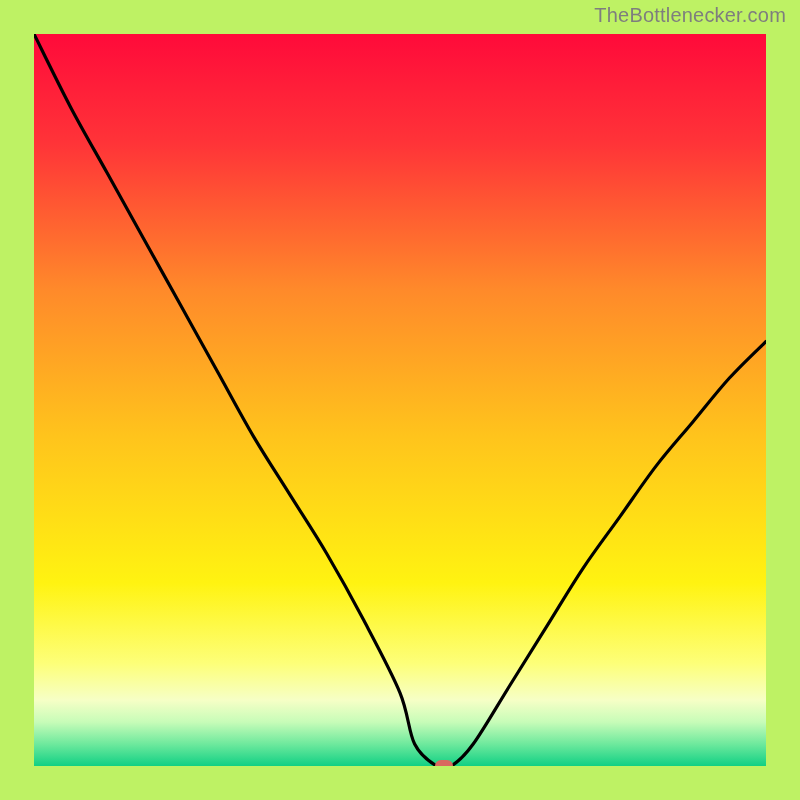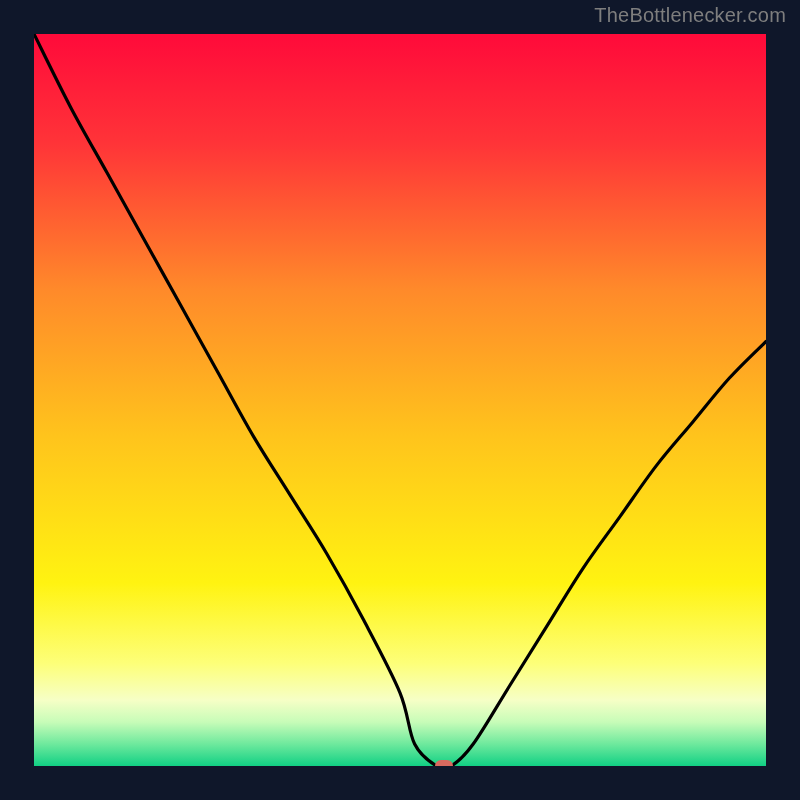--- a/index.html
+++ b/index.html
@@ -7,21 +7,21 @@
     padding: 0;
     width: 800px;
     height: 800px;
     background: #000;
     overflow: hidden;
   }
   .chart-container {
     position: relative;
     width: 800px;
     height: 800px;
-    background: #0f172a;
+    background: #bef264;
   }
   .attribution {
     position: absolute;
     top: 4px;
     right: 14px;
     color: #7e7e7e;
     font-family: Arial, Helvetica, sans-serif;
     font-size: 20px;
     letter-spacing: 0.2px;
     z-index: 10;

